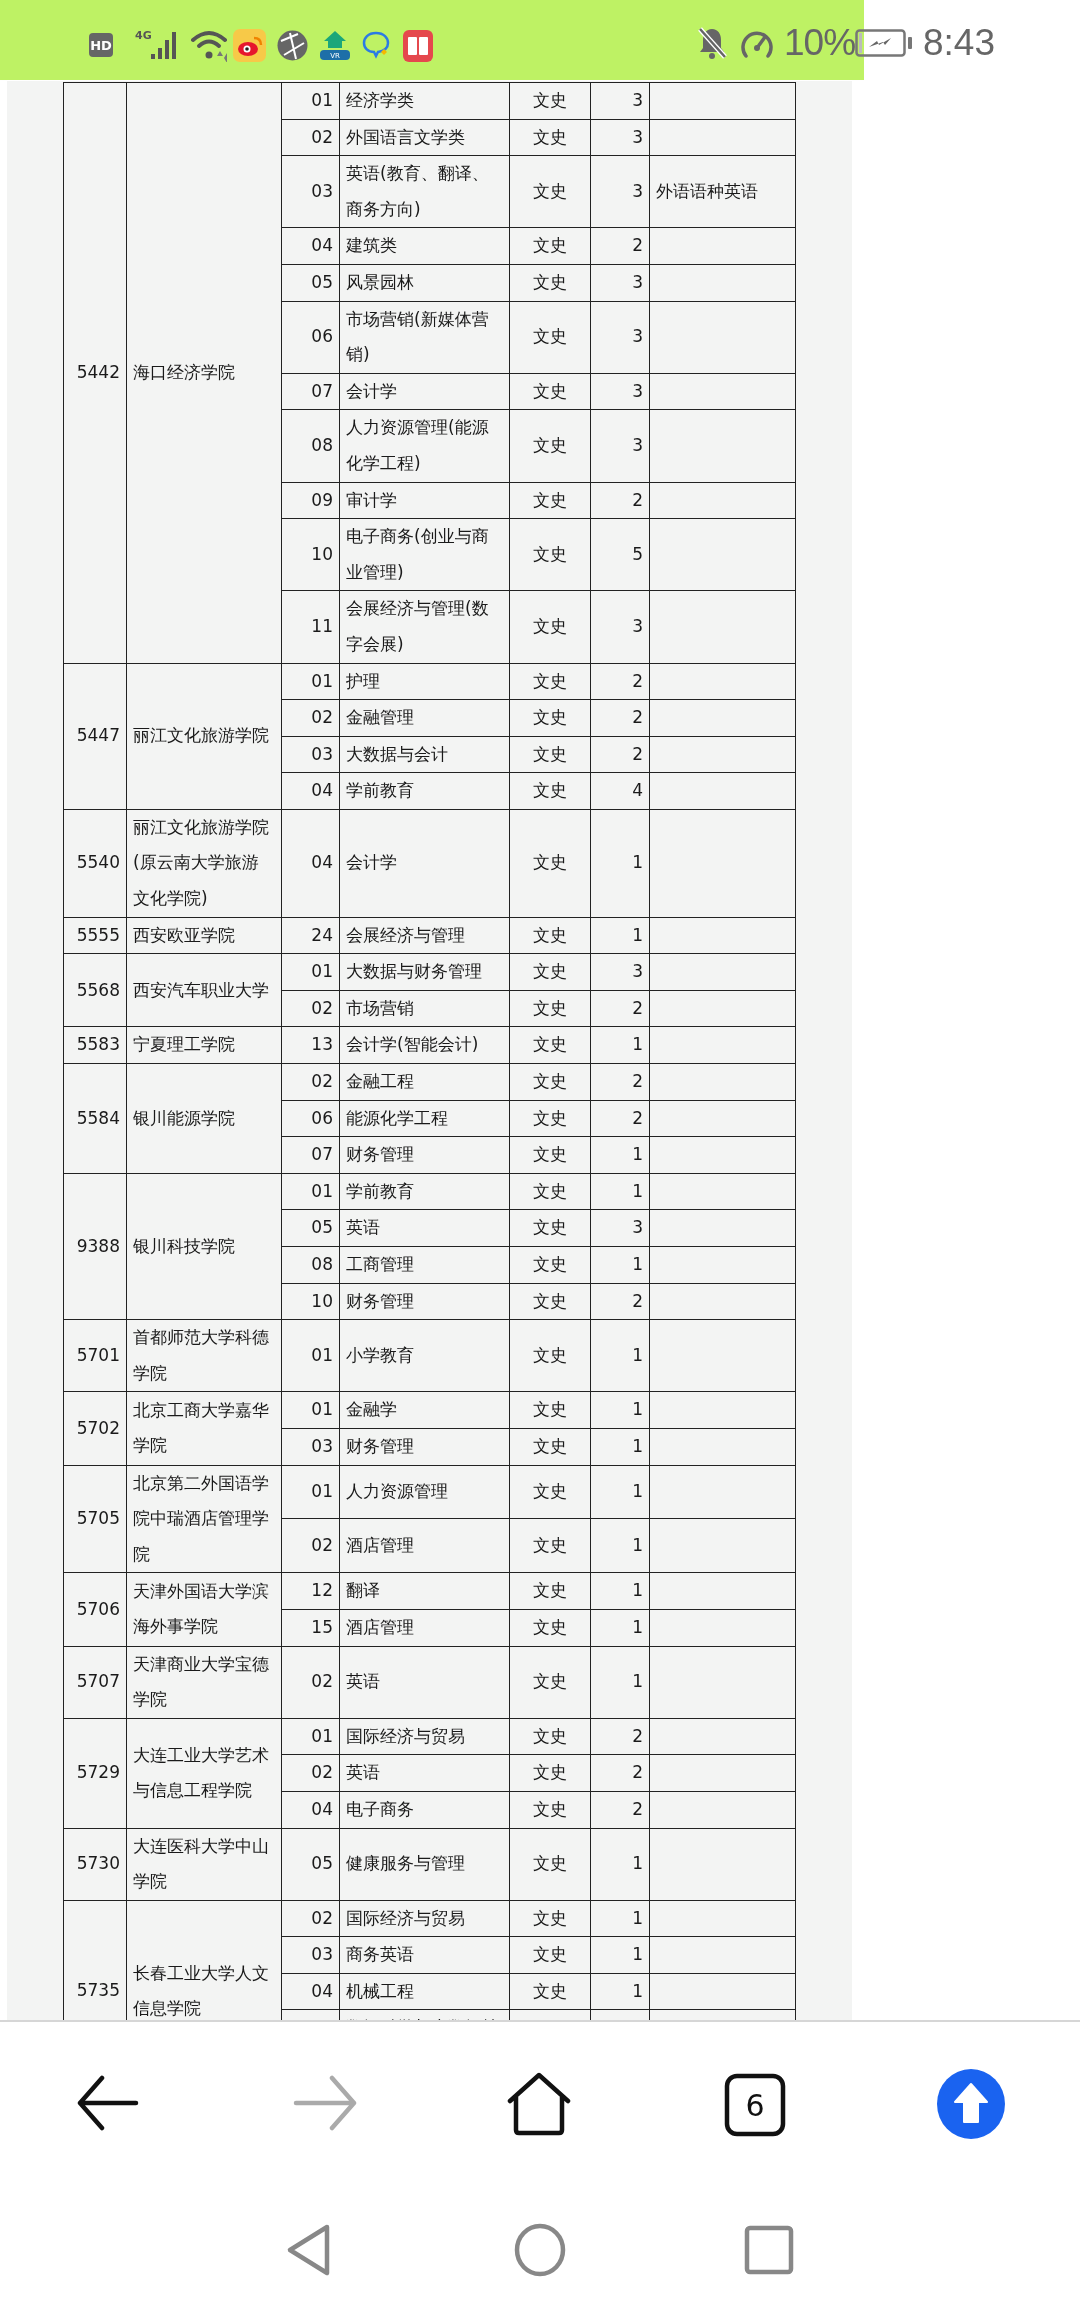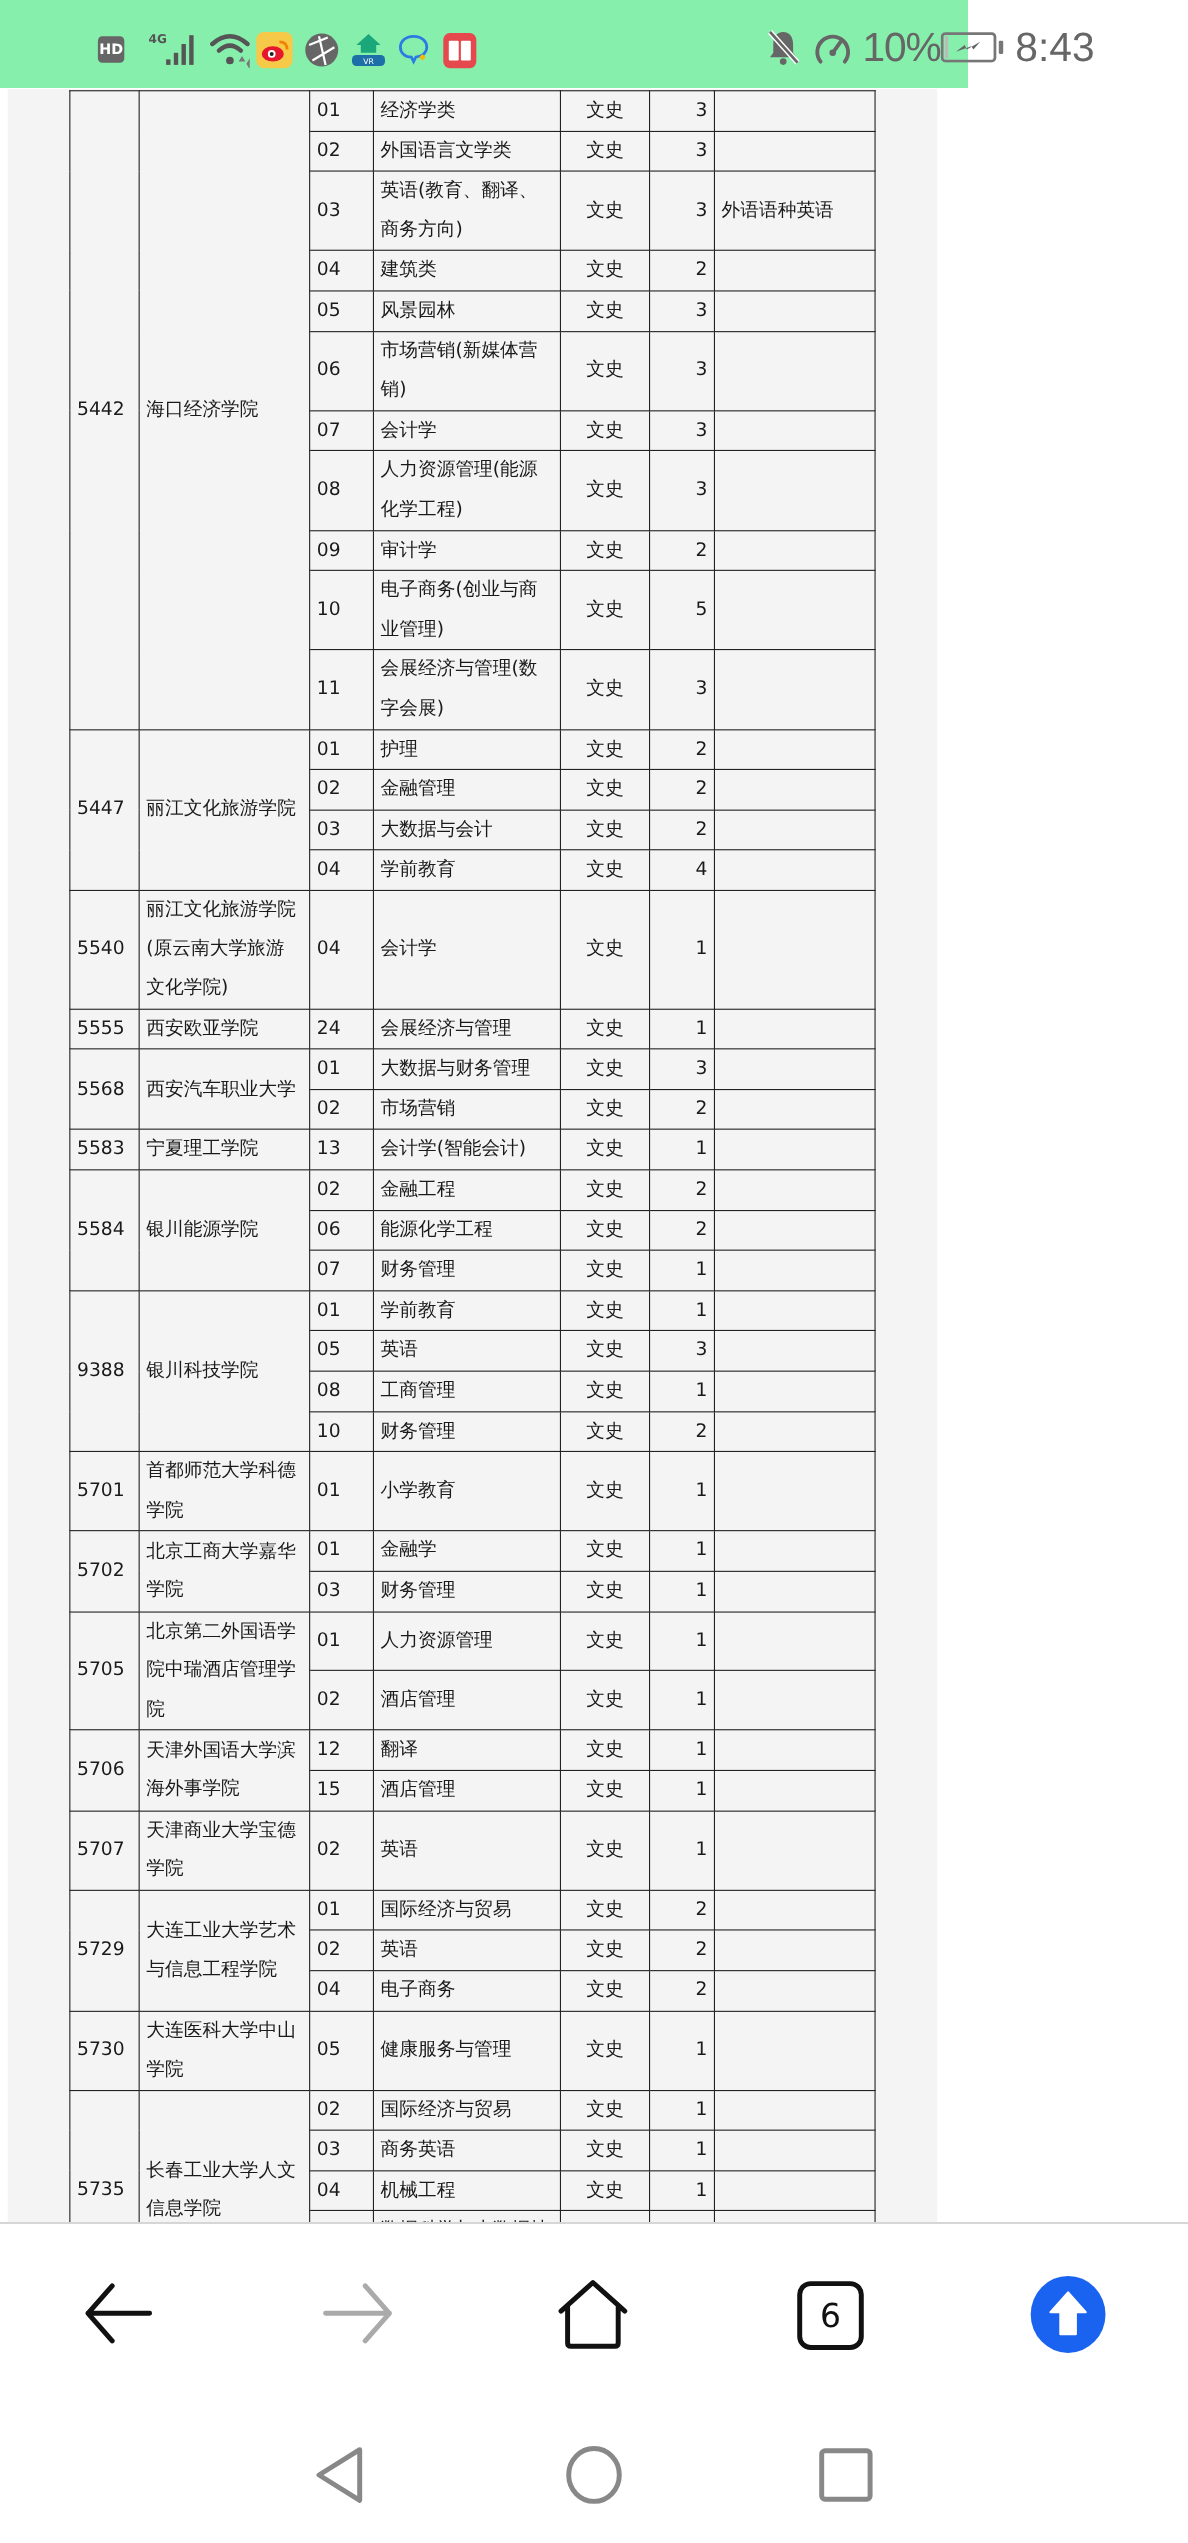--- a/index.html
+++ b/index.html
@@ -5,22 +5,21 @@
   html, body { margin: 0; padding: 0; }
   body {
     width: 1080px; height: 2312px; position: relative; overflow: hidden;
     background: #ffffff;
     font-family: "DejaVu Sans", "Liberation Sans", sans-serif;
     color: #1a1a1a;
   }
   
   .statusbar {
     position: absolute; left: 0; top: 0; width: 864px; height: 80px;
-    background: #86efac;
-    padding-left: 16px;
+    background: #bef264;
   }
   .sb-icon { position: absolute; top: 28px; height: 34px; display: flex; align-items: center; justify-content: center; }
   .sb-hd { left: 89px; width: 24px; height: 24px; top: 33px; background: #666; color: #fff; border-radius: 4px; font-size: 13px; font-weight: bold; }
   .sb-4g { left: 135px; width: 50px; }
   .sb-wifi { left: 190px; width: 40px; }
   .sb-weibo { left: 233px; width: 33px; height: 33px; top: 29px; background: #f7c948; border-radius: 7px; }
   .sb-globe { left: 276px; width: 33px; }
   .sb-house { left: 318px; width: 34px; }
   .sb-chat { left: 361px; width: 32px; }
   .sb-book { left: 403px; width: 30px; height: 32px; top: 30px; background: #e5484d; border-radius: 6px; }
@@ -49,21 +48,21 @@
     vertical-align: middle;
     word-break: break-all;
   }
   col.c-code { width: 63px; }
   col.c-name { width: 155px; }
   col.c-idx  { width: 58px; }
   col.c-major{ width: 170px; }
   col.c-type { width: 81px; }
   col.c-cnt  { width: 59px; }
   col.c-note { width: 146px; }
-  td.code, td.idx { text-align: left; padding: 0 2px; }
+  td.code, td.idx { text-align: right; padding: 0 2px; }
   td.type { text-align: center; }
   td.cnt { text-align: right; padding-right: 8px; }
   td.name, td.major, td.note { text-align: left; }
 
   
   .toolbar { position: absolute; left: 0; top: 2022px; width: 1080px; height: 160px; background: #fff; }
   .tb-btn { position: absolute; display: flex; align-items: center; justify-content: center; }
   .tb-back { left: 76px; top: 2075px; width: 64px; height: 56px; }
   .tb-fwd { left: 292px; top: 2075px; width: 66px; height: 56px; }
   .tb-home { left: 506px; top: 2072px; width: 66px; height: 64px; }

